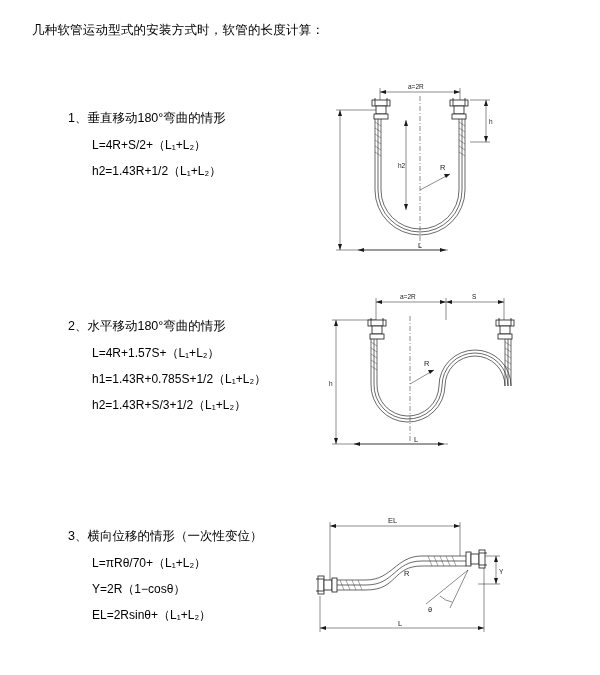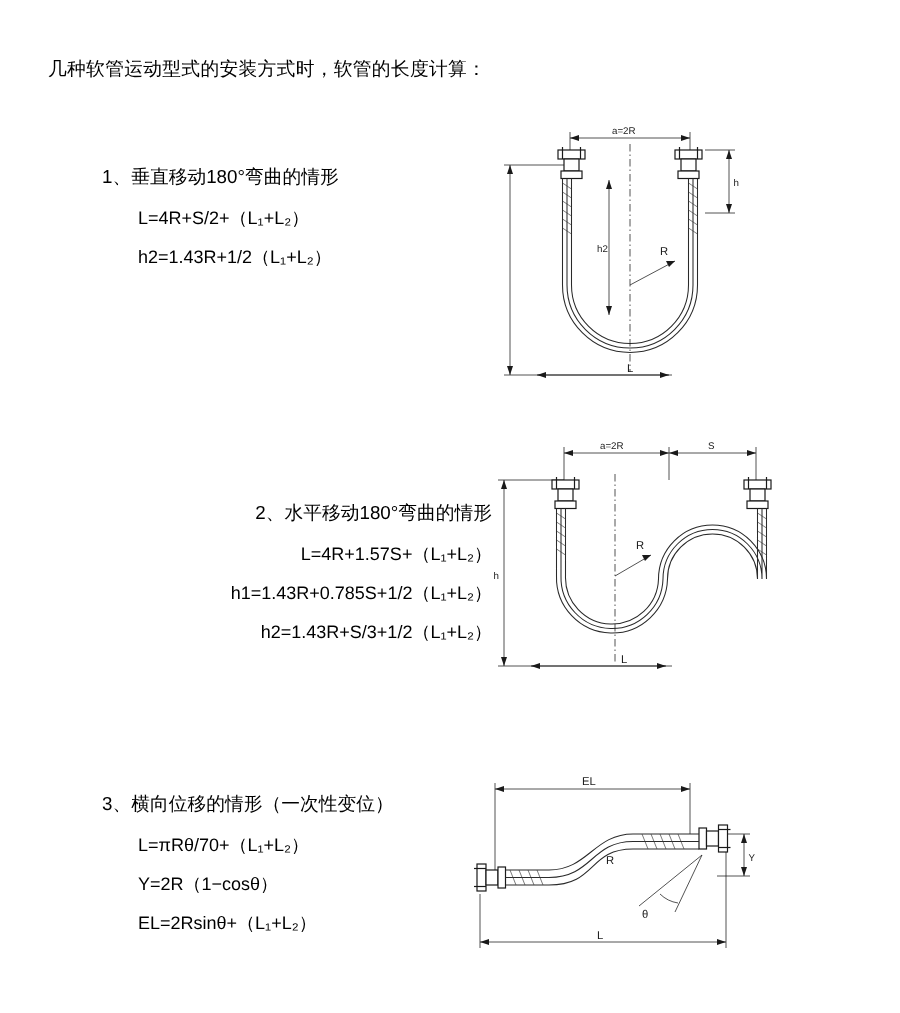--- a/index.html
+++ b/index.html
@@ -15,21 +15,20 @@
     color: #000000;
     overflow: hidden;
   }
   .page-title {
     position: absolute;
     left: 32px;
     top: 22px;
     font-size: 12.5px;
     letter-spacing: 0.2px;
     white-space: nowrap;
-    margin-top: 16px;
   }
   .section {
     position: absolute;
     left: 0;
     width: 600px;
   }
   .sec-text {
     position: absolute;
     left: 48px;
     width: 260px;
@@ -165,21 +164,21 @@
         <line class="dim" x1="40" y1="180" x2="128" y2="180"></line>
         <path class="solidk" d="M40,180 L46,178 L46,182 Z"></path>
         <path class="solidk" d="M128,180 L122,178 L122,182 Z"></path>
         <text class="lbl2" x="100" y="178">L</text>
       </g>
     </svg>
   </div>
 </div>
 
 <div class="section" style="top:318px;">
-  <div class="sec-text" style="top:16px;text-align:right;">
+  <div class="sec-text" style="top:0px;">
     <div class="sec-heading">2、水平移动180°弯曲的情形</div>
     <div class="formula">L=4R+1.57S+（L₁+L₂）</div>
     <div class="formula">h1=1.43R+0.785S+1/2（L₁+L₂）</div>
     <div class="formula">h2=1.43R+S/3+1/2（L₁+L₂）</div>
   </div>
 
   <div class="fig" style="left:318px; top:-32px;">
     <svg width="250" height="180" viewBox="0 0 250 180">
 
       <g>

